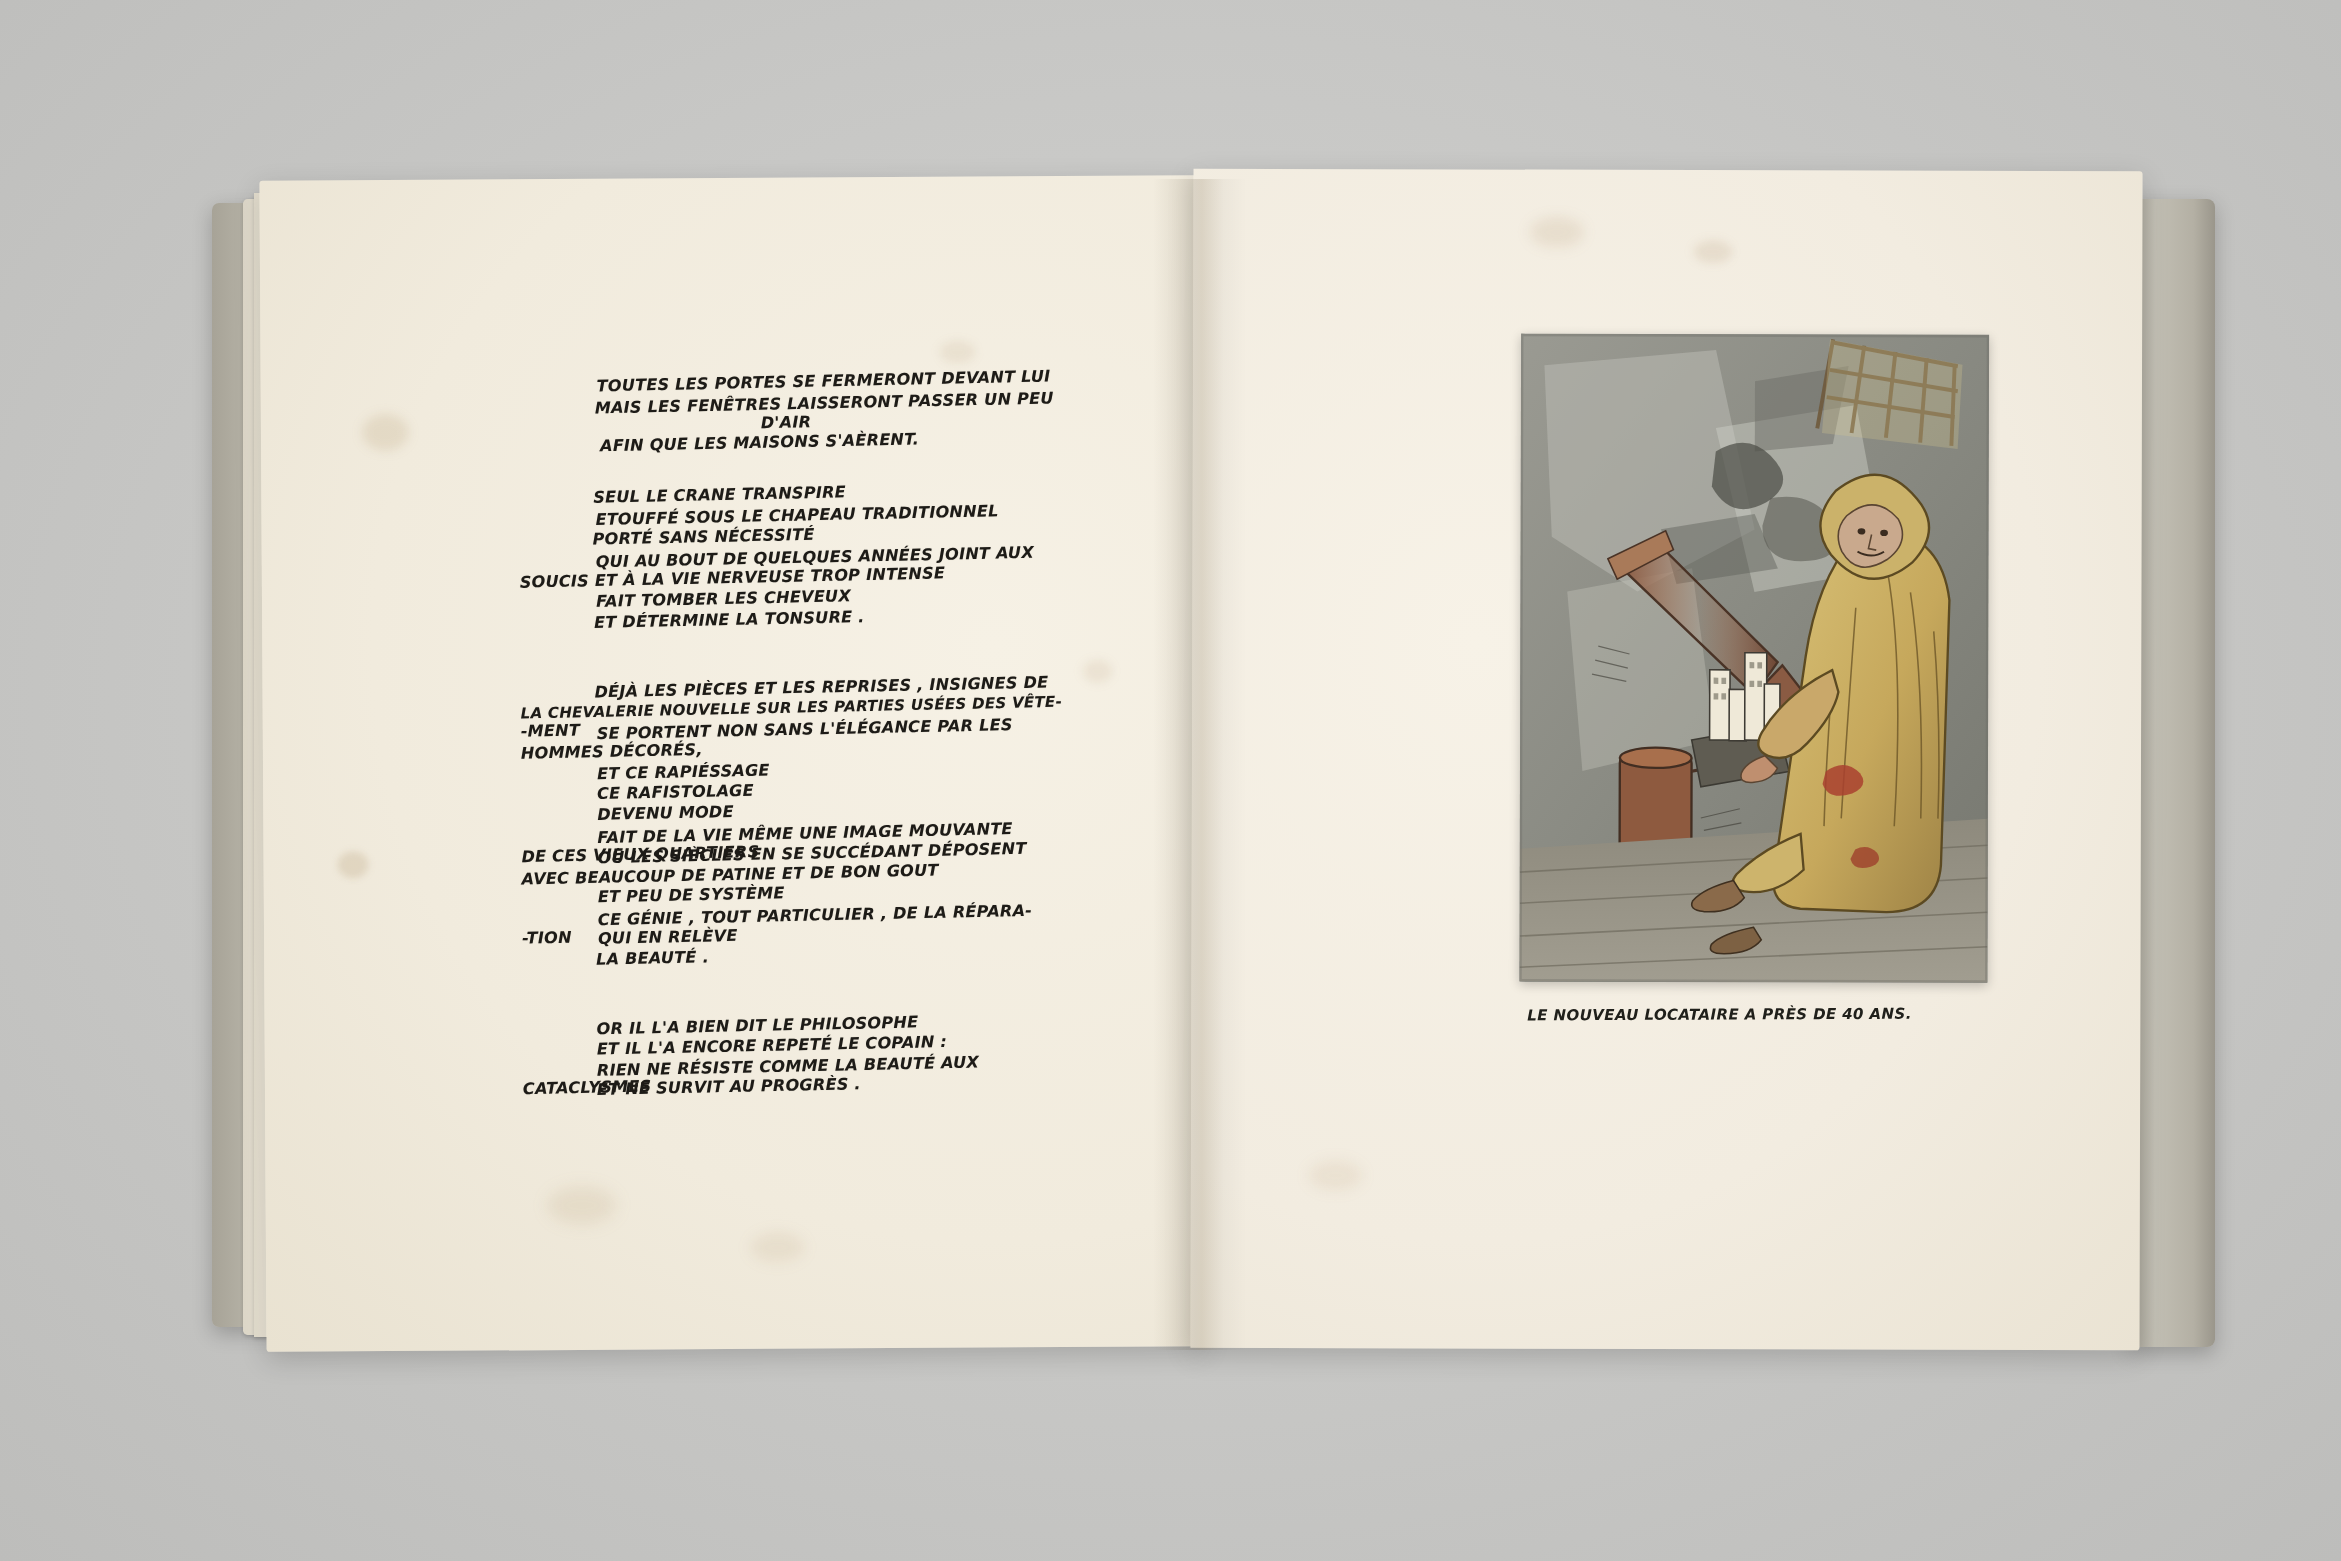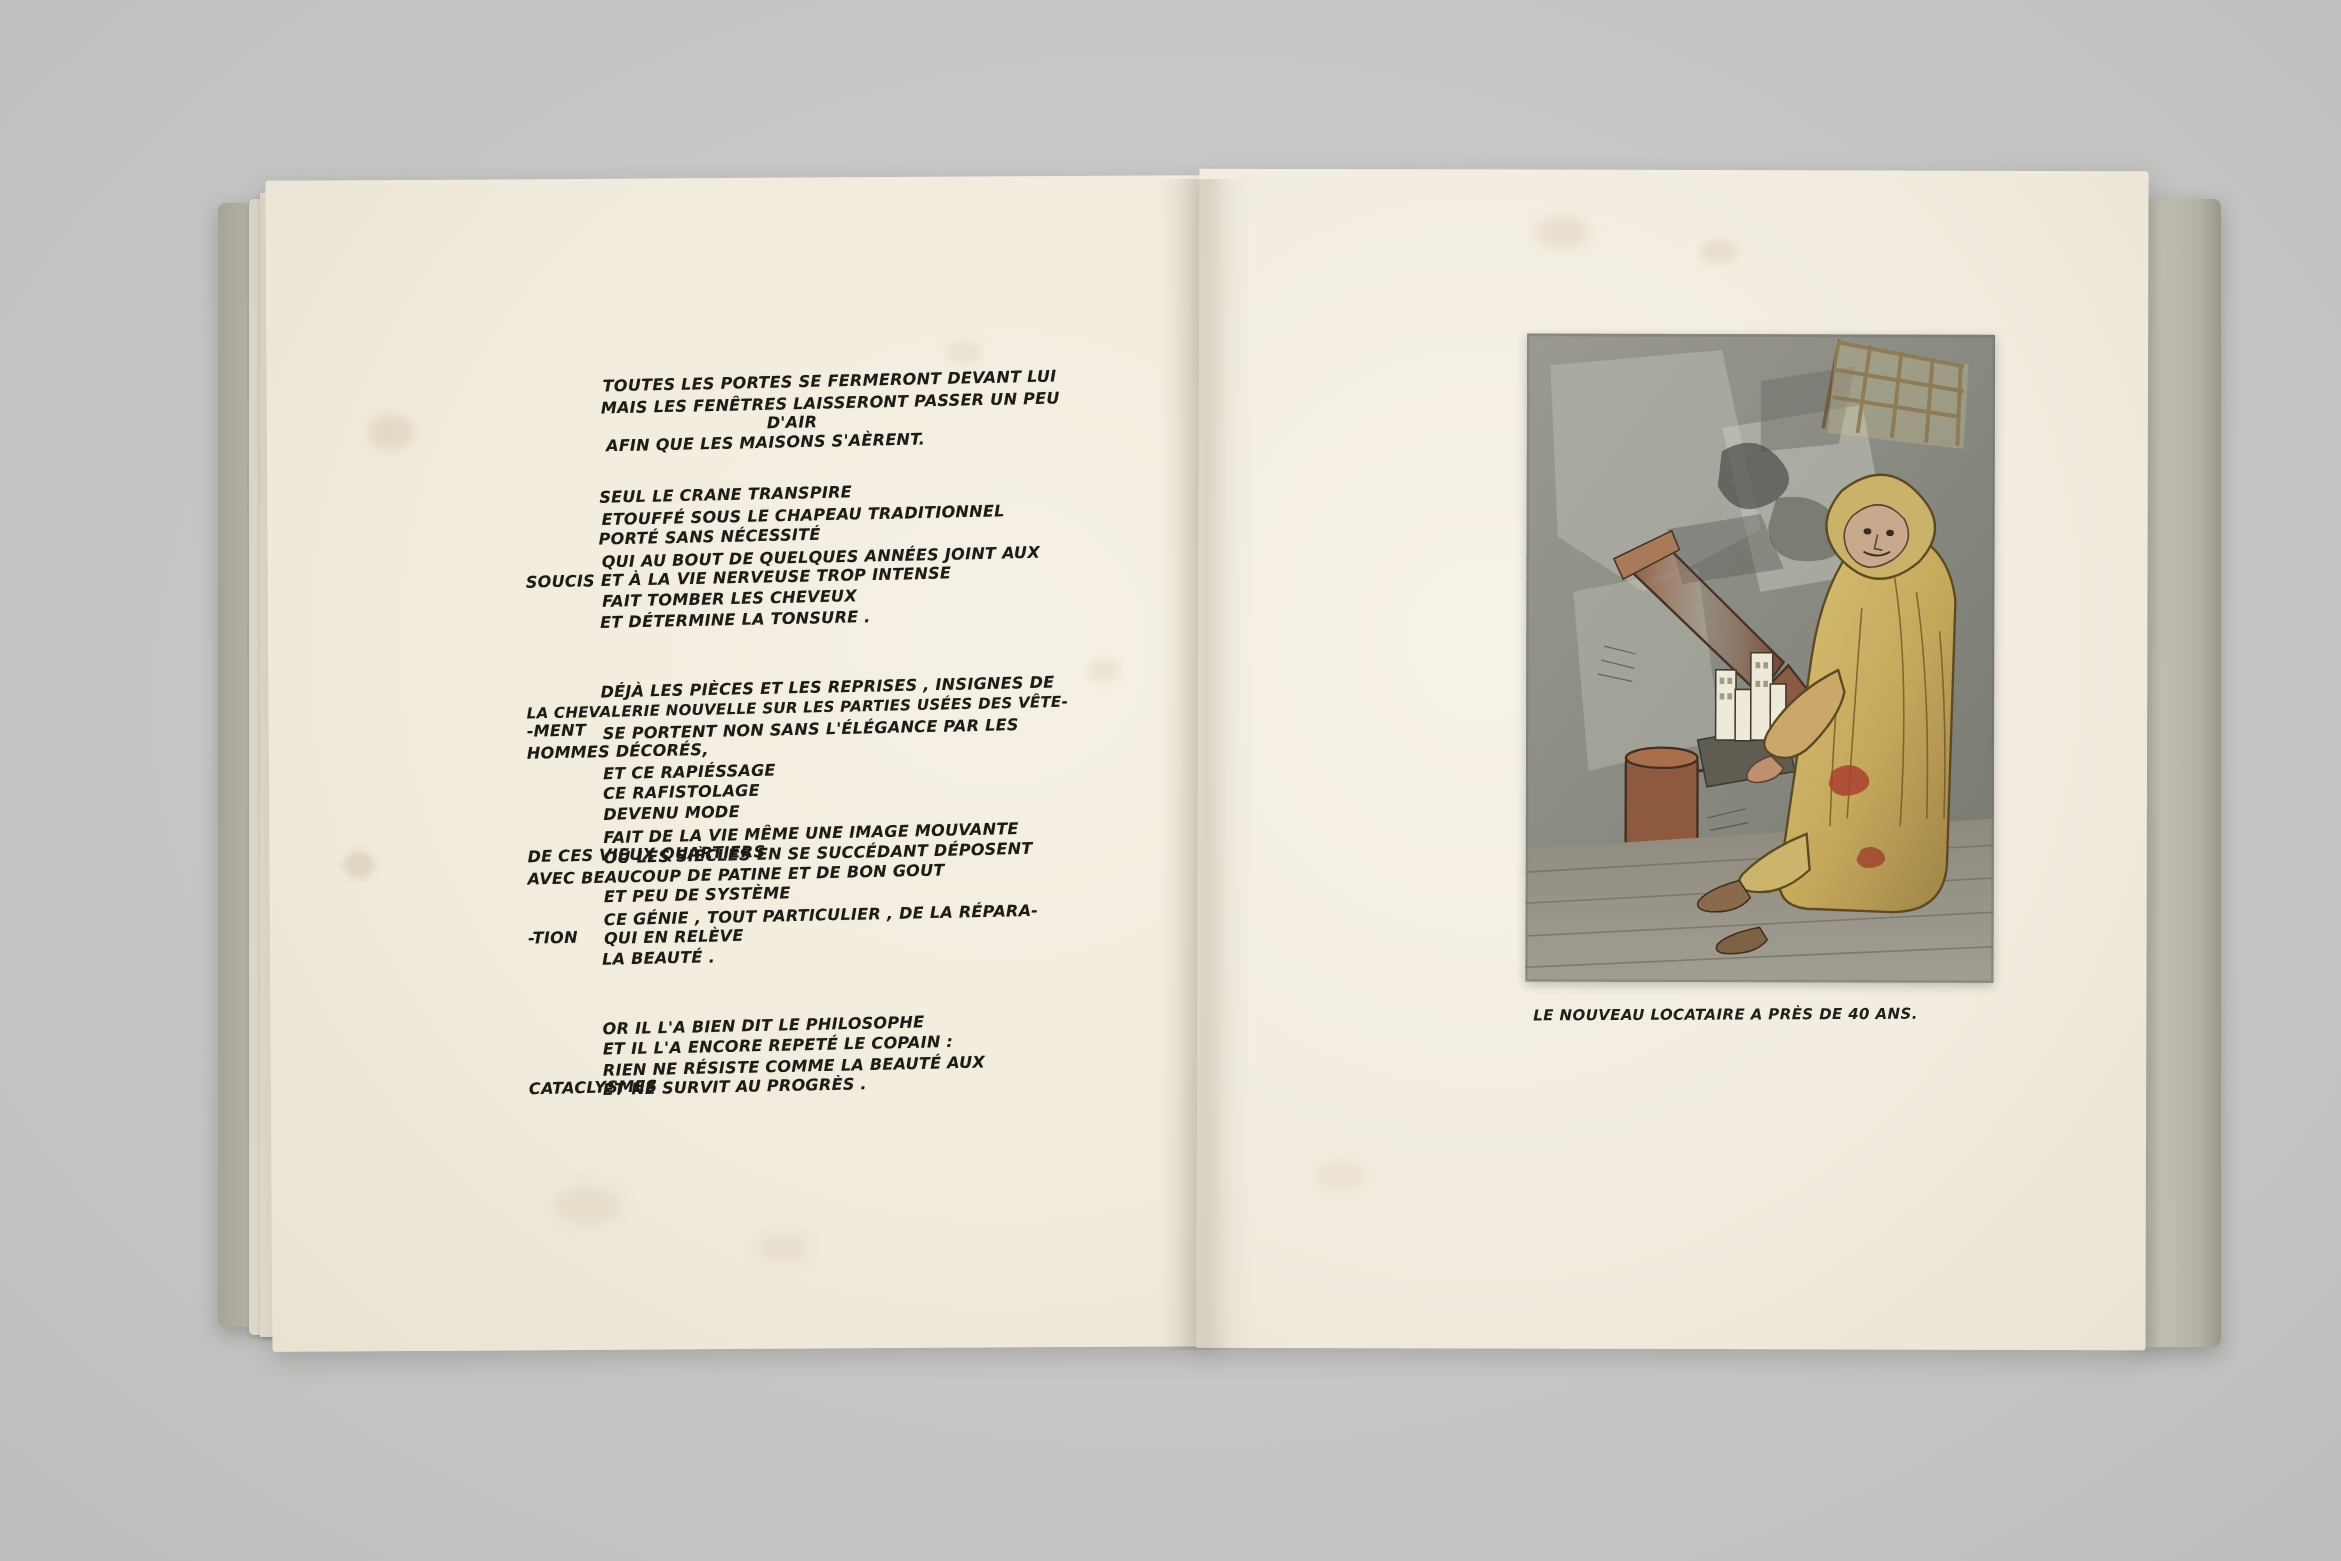--- a/index.html
+++ b/index.html
@@ -19,21 +19,21 @@
   #backdrop {
     position: absolute;
     inset: 0;
     background:
       radial-gradient(ellipse at 50% 45%, #d2d2d0 0%, #c7c7c5 55%, #bdbdbb 100%);
   }
 
   
   #book {
     position: absolute;
-    left: 226px;
+    left: 220px;
     top: 156px;
     width: 1952px;
     height: 1218px;
   }
 
   
   .cover {
     position: absolute;
     background: linear-gradient(90deg,#b9b6ac 0%, #c3c0b5 40%, #aca89c 100%);
     box-shadow: 0 6.2px 20px rgba(0,0,0,0.22);

